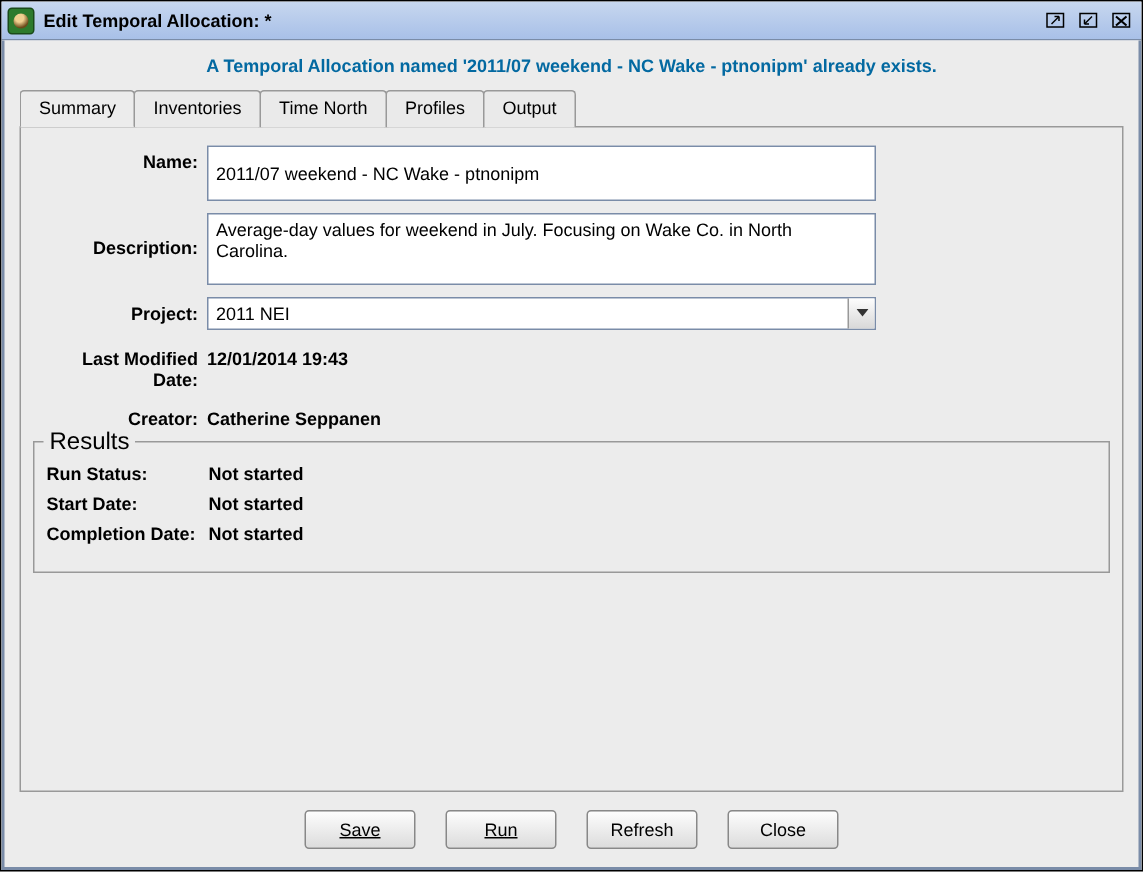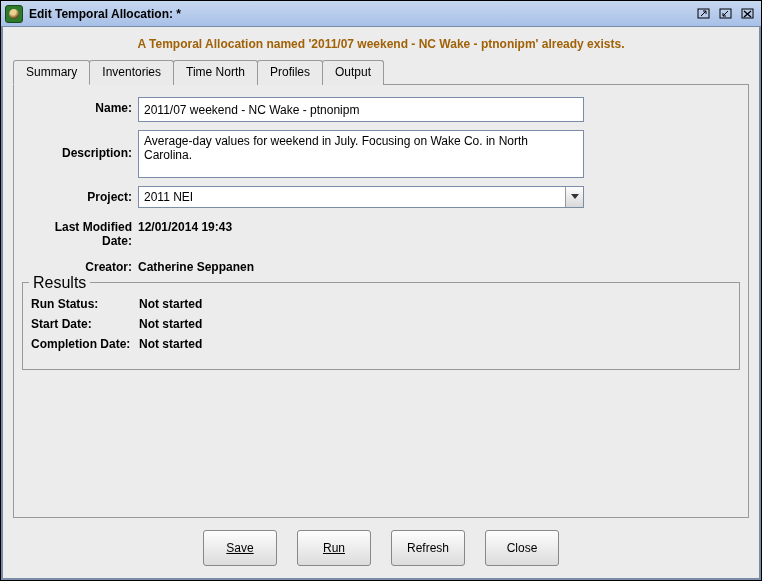--- a/index.html
+++ b/index.html
@@ -59,21 +59,21 @@
   .win-btn svg { display: block; }
   .outer-frame {
     border: 2px solid #7a8ca8;
     border-top: none;
     height: calc(100% - 26px);
     background: #ececec;
     display: flex;
     flex-direction: column;
   }
   .warning {
-    color: #a16207;
+    color: #0369a1;
     font-weight: bold;
     text-align: center;
     padding: 10px 0 8px;
     font-size: 12px;
   }
   .tabs-row {
     display: flex;
     margin-left: 10px;
     margin-right: 10px;
     position: relative;
@@ -116,21 +116,21 @@
     font-weight: bold;
     padding-right: 6px;
     padding-top: 4px;
   }
   .text-input {
     border: 1px solid #7a8ca8;
     background: #fff;
     padding: 3px 5px;
     font-family: inherit;
     font-size: 12px;
-    height: 25px;
+    height: 37px;
   }
   .name-input { width: 446px; }
   .desc-input {
     width: 446px;
     height: 48px;
     resize: none;
   }
   .select-wrap {
     width: 446px;
     height: 22px;
@@ -183,21 +183,21 @@
     font-weight: bold;
   }
   .button-bar {
     display: flex;
     justify-content: center;
     gap: 20px;
     padding: 12px 0;
   }
   .btn {
     min-width: 74px;
-    height: 36px;
+    height: 26px;
     border: 1px solid #888;
     background: linear-gradient(to bottom, #fdfdfd, #dcdcdc);
     border-radius: 3px;
     cursor: pointer;
     font-family: inherit;
     font-size: 12px;
     display: flex;
     align-items: center;
     justify-content: center;
   }

